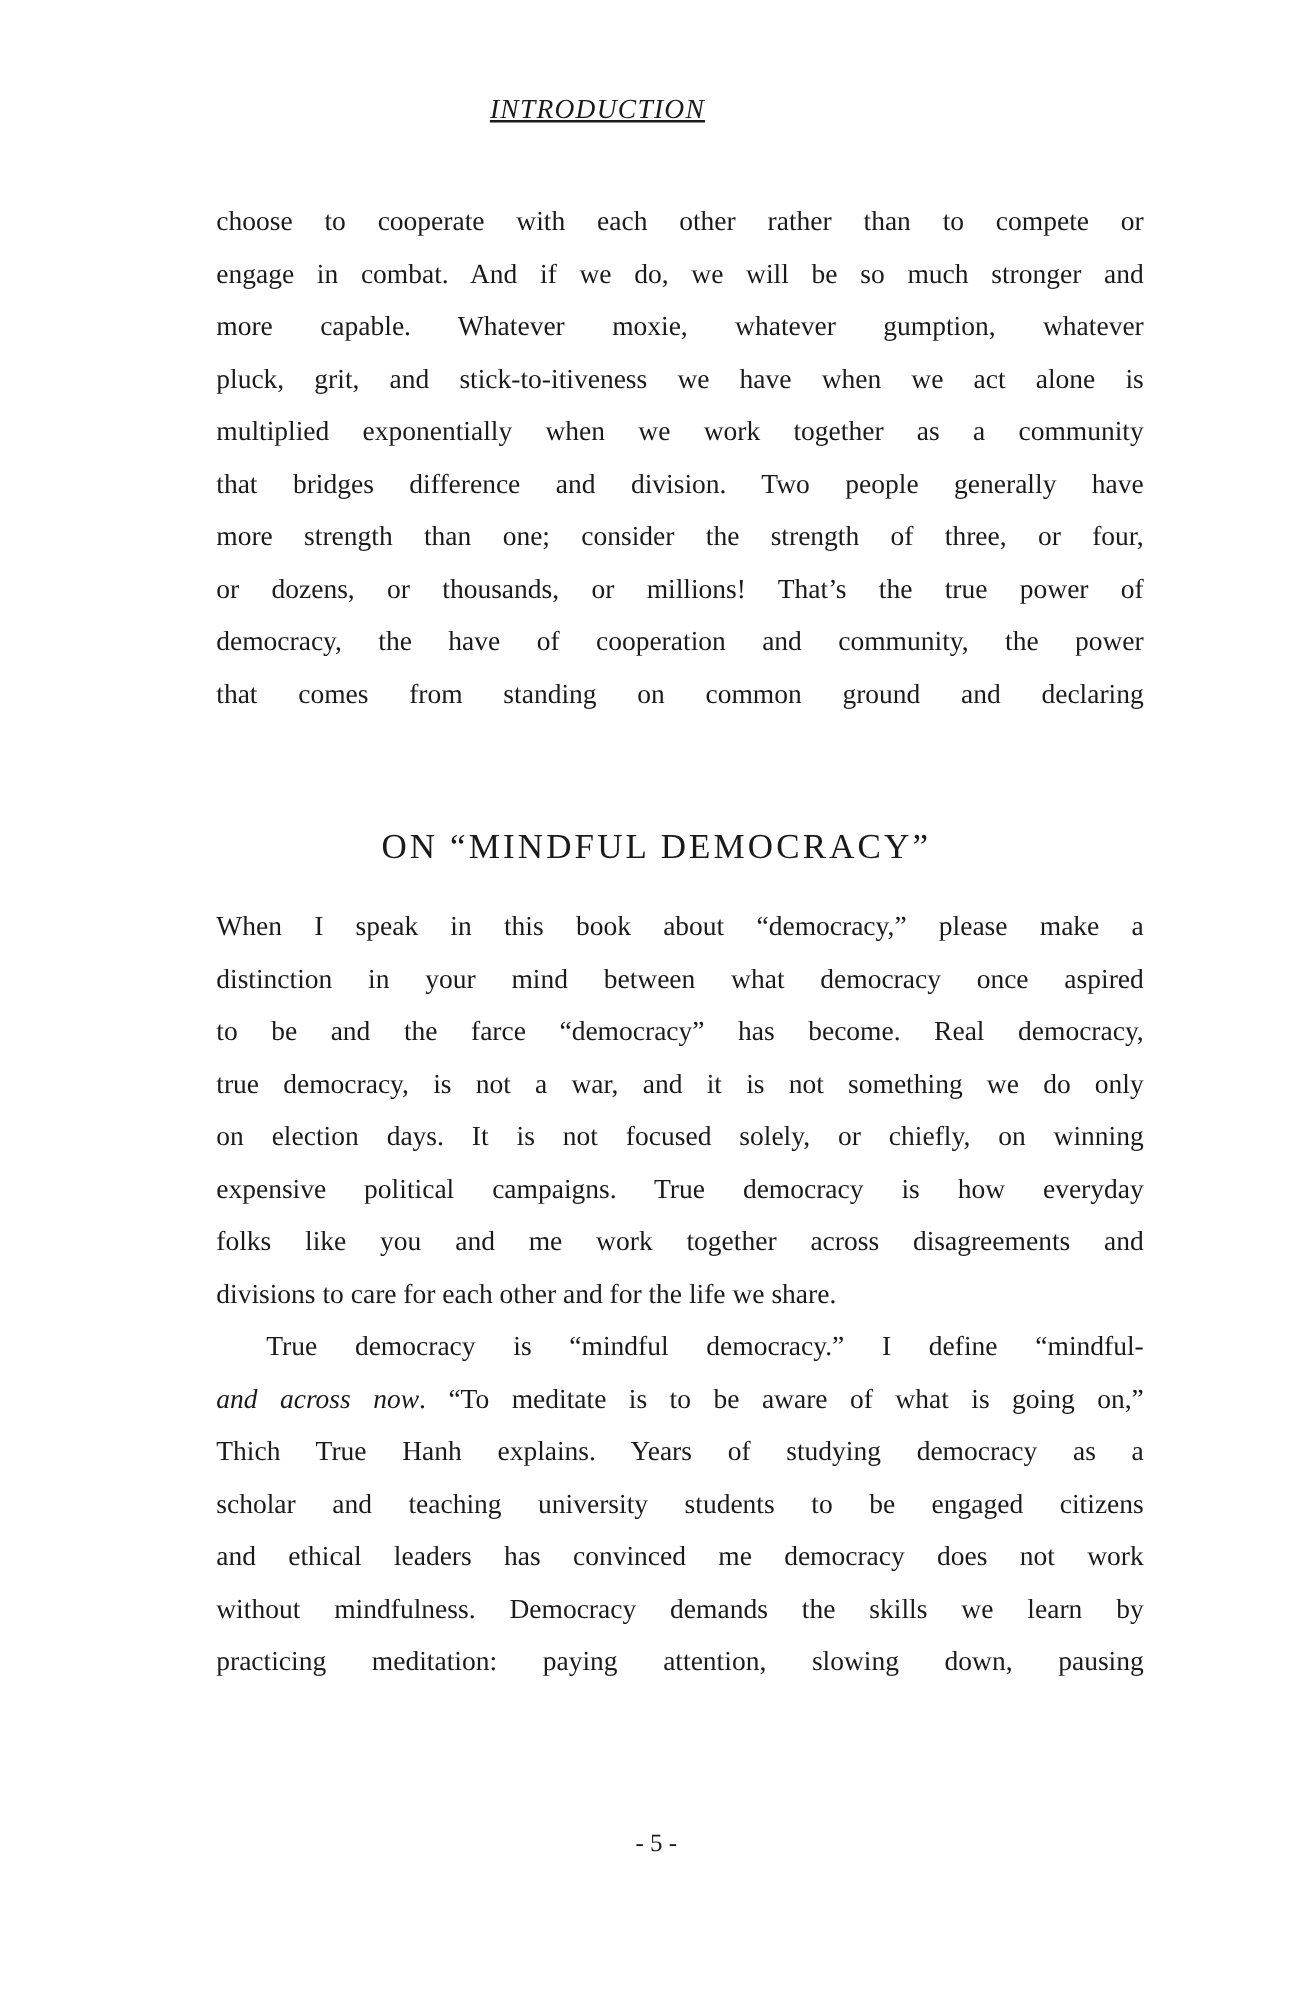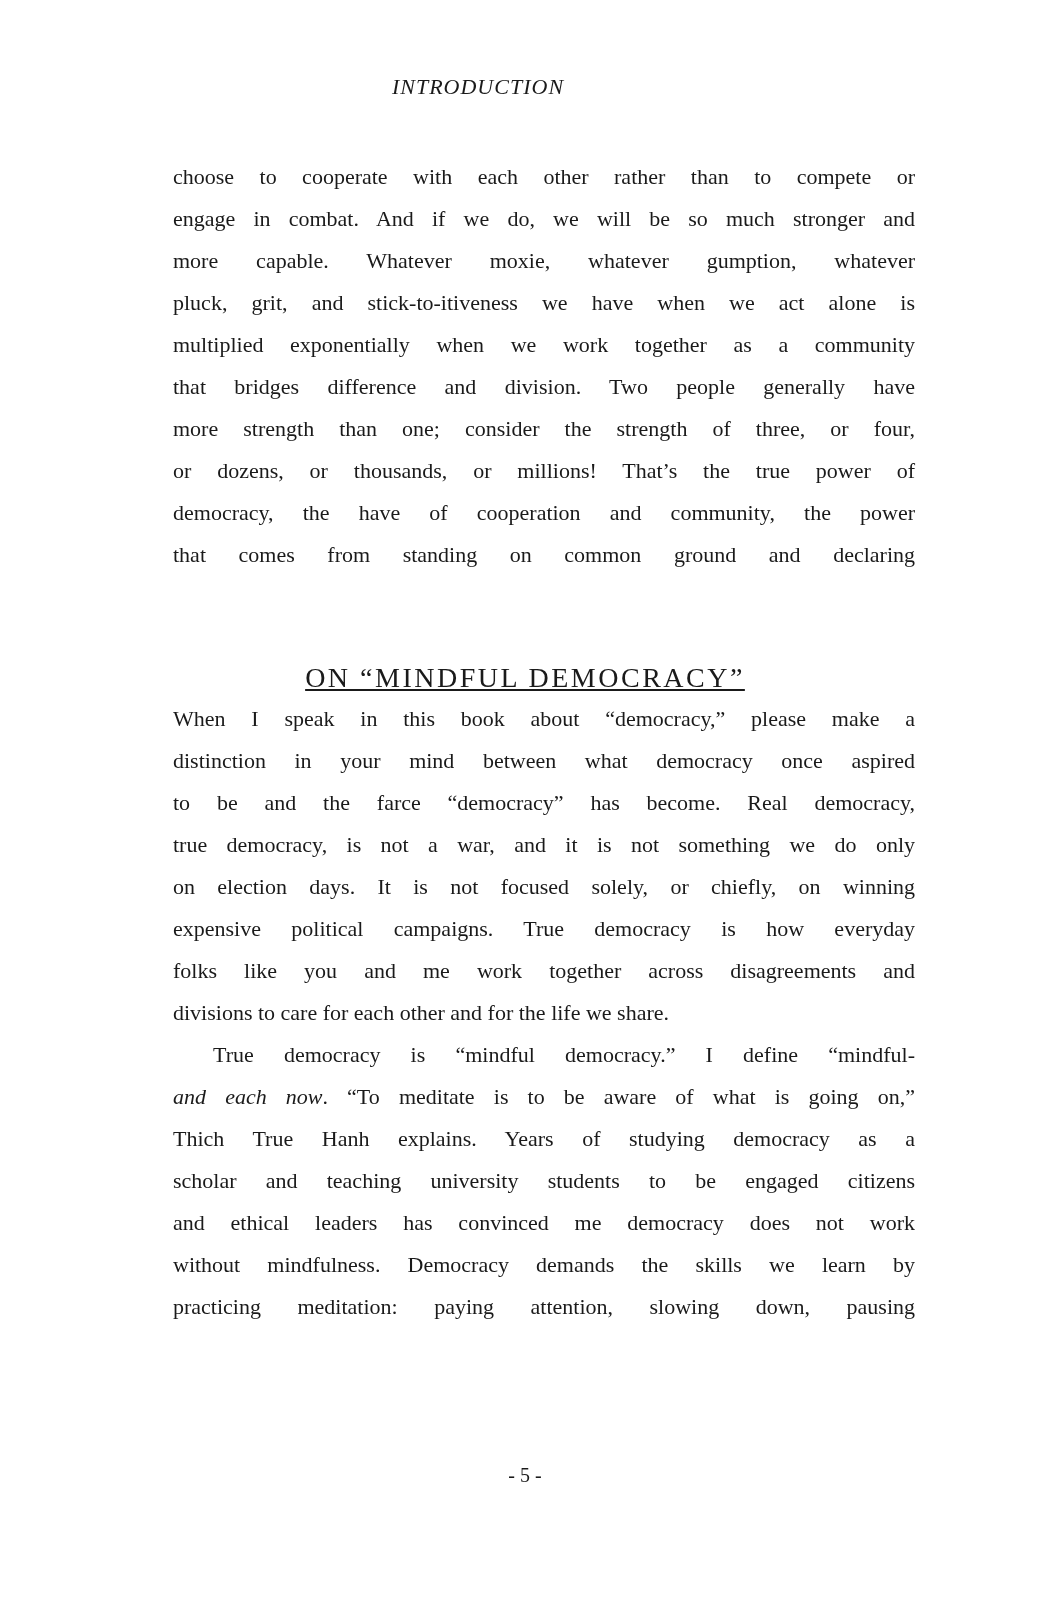--- a/index.html
+++ b/index.html
@@ -1,26 +1,26 @@
 <!DOCTYPE html>
 <html><head>
 <meta charset="utf-8">
 <style>
   html, body { margin: 0; padding: 0; background: #ffffff; }
   body { width: 1050px; height: 1600px; position: relative; overflow: hidden;
          font-family: "Liberation Serif", "DejaVu Serif", serif; color: #1a1a1a; }
   .running-head { position: absolute; top: 74px; left: 0; width: 956px; text-align: center;
-         font-style: italic; font-size: 22px; letter-spacing: 1px; }
+         font-style: italic; font-size: 22px; letter-spacing: 1px; text-decoration: underline; }
   .body-text { position: absolute; left: 173px; width: 742px; }
   .para { margin: 0; font-size: 22px; line-height: 42px; text-align: justify;
           text-align-last: left; }
   .para .line { display: block; text-align: justify; text-align-last: justify; white-space: nowrap; }
   .para .line.last { text-align-last: left; }
   .heading { position: absolute; top: 662px; left: 0; width: 1050px; text-align: center;
-          font-size: 28px; letter-spacing: 2.5px; font-weight: normal; margin: 0; text-decoration: underline; }
+          font-size: 28px; letter-spacing: 2.5px; font-weight: normal; margin: 0; }
   .folio { position: absolute; top: 1464px; left: 0; width: 1050px; text-align: center; font-size: 20px; }
   em { font-style: italic; }
 </style>
 </head>
 <body>
 
 <div class="running-head">INTRODUCTION</div>
 
 <div class="body-text" style="top:156px;">
   <p class="para">
@@ -32,34 +32,34 @@
     <span class="line">that bridges difference and division. Two people generally have</span>
     <span class="line">more strength than one; consider the strength of three, or four,</span>
     <span class="line">or dozens, or thousands, or millions! That’s the true power of</span>
     <span class="line">democracy, the have of cooperation and community, the power</span>
     <span class="line">that comes from standing on common ground and declaring</span>
   </p>
 </div>
 
 <h2 class="heading">ON “MINDFUL DEMOCRACY”</h2>
 
-<div class="body-text" style="top:698px;font-family:Liberation Serif, serif;">
+<div class="body-text" style="top:720px;font-family:Liberation Serif, serif;">
   <p class="para">
     <span class="line">When I speak in this book about “democracy,” please make a</span>
     <span class="line">distinction in your mind between what democracy once aspired</span>
     <span class="line">to be and the farce “democracy” has become. Real democracy,</span>
     <span class="line">true democracy, is not a war, and it is not something we do only</span>
     <span class="line">on election days. It is not focused solely, or chiefly, on winning</span>
     <span class="line">expensive political campaigns. True democracy is how everyday</span>
     <span class="line">folks like you and me work together across disagreements and</span>
     <span class="line last">divisions to care for each other and for the life we share.</span>
   </p>
   <p class="para">
     <span class="line" style="padding-left:40px;">True democracy is “mindful democracy.” I define “mindful-</span>
-    <span class="line"><em>and each now</em><span>. “To meditate is to be aware of what is going on,”</span></span>
+    <span class="line"><em>and across now</em><span>. “To meditate is to be aware of what is going on,”</span></span>
     <span class="line">Thich True Hanh explains. Years of studying democracy as a</span>
     <span class="line">scholar and teaching university students to be engaged citizens</span>
     <span class="line">and ethical leaders has convinced me democracy does not work</span>
     <span class="line">without mindfulness. Democracy demands the skills we learn by</span>
     <span class="line">practicing meditation: paying attention, slowing down, pausing</span>
   </p>
 </div>
 
 <div class="folio">- 5 -</div>
 

